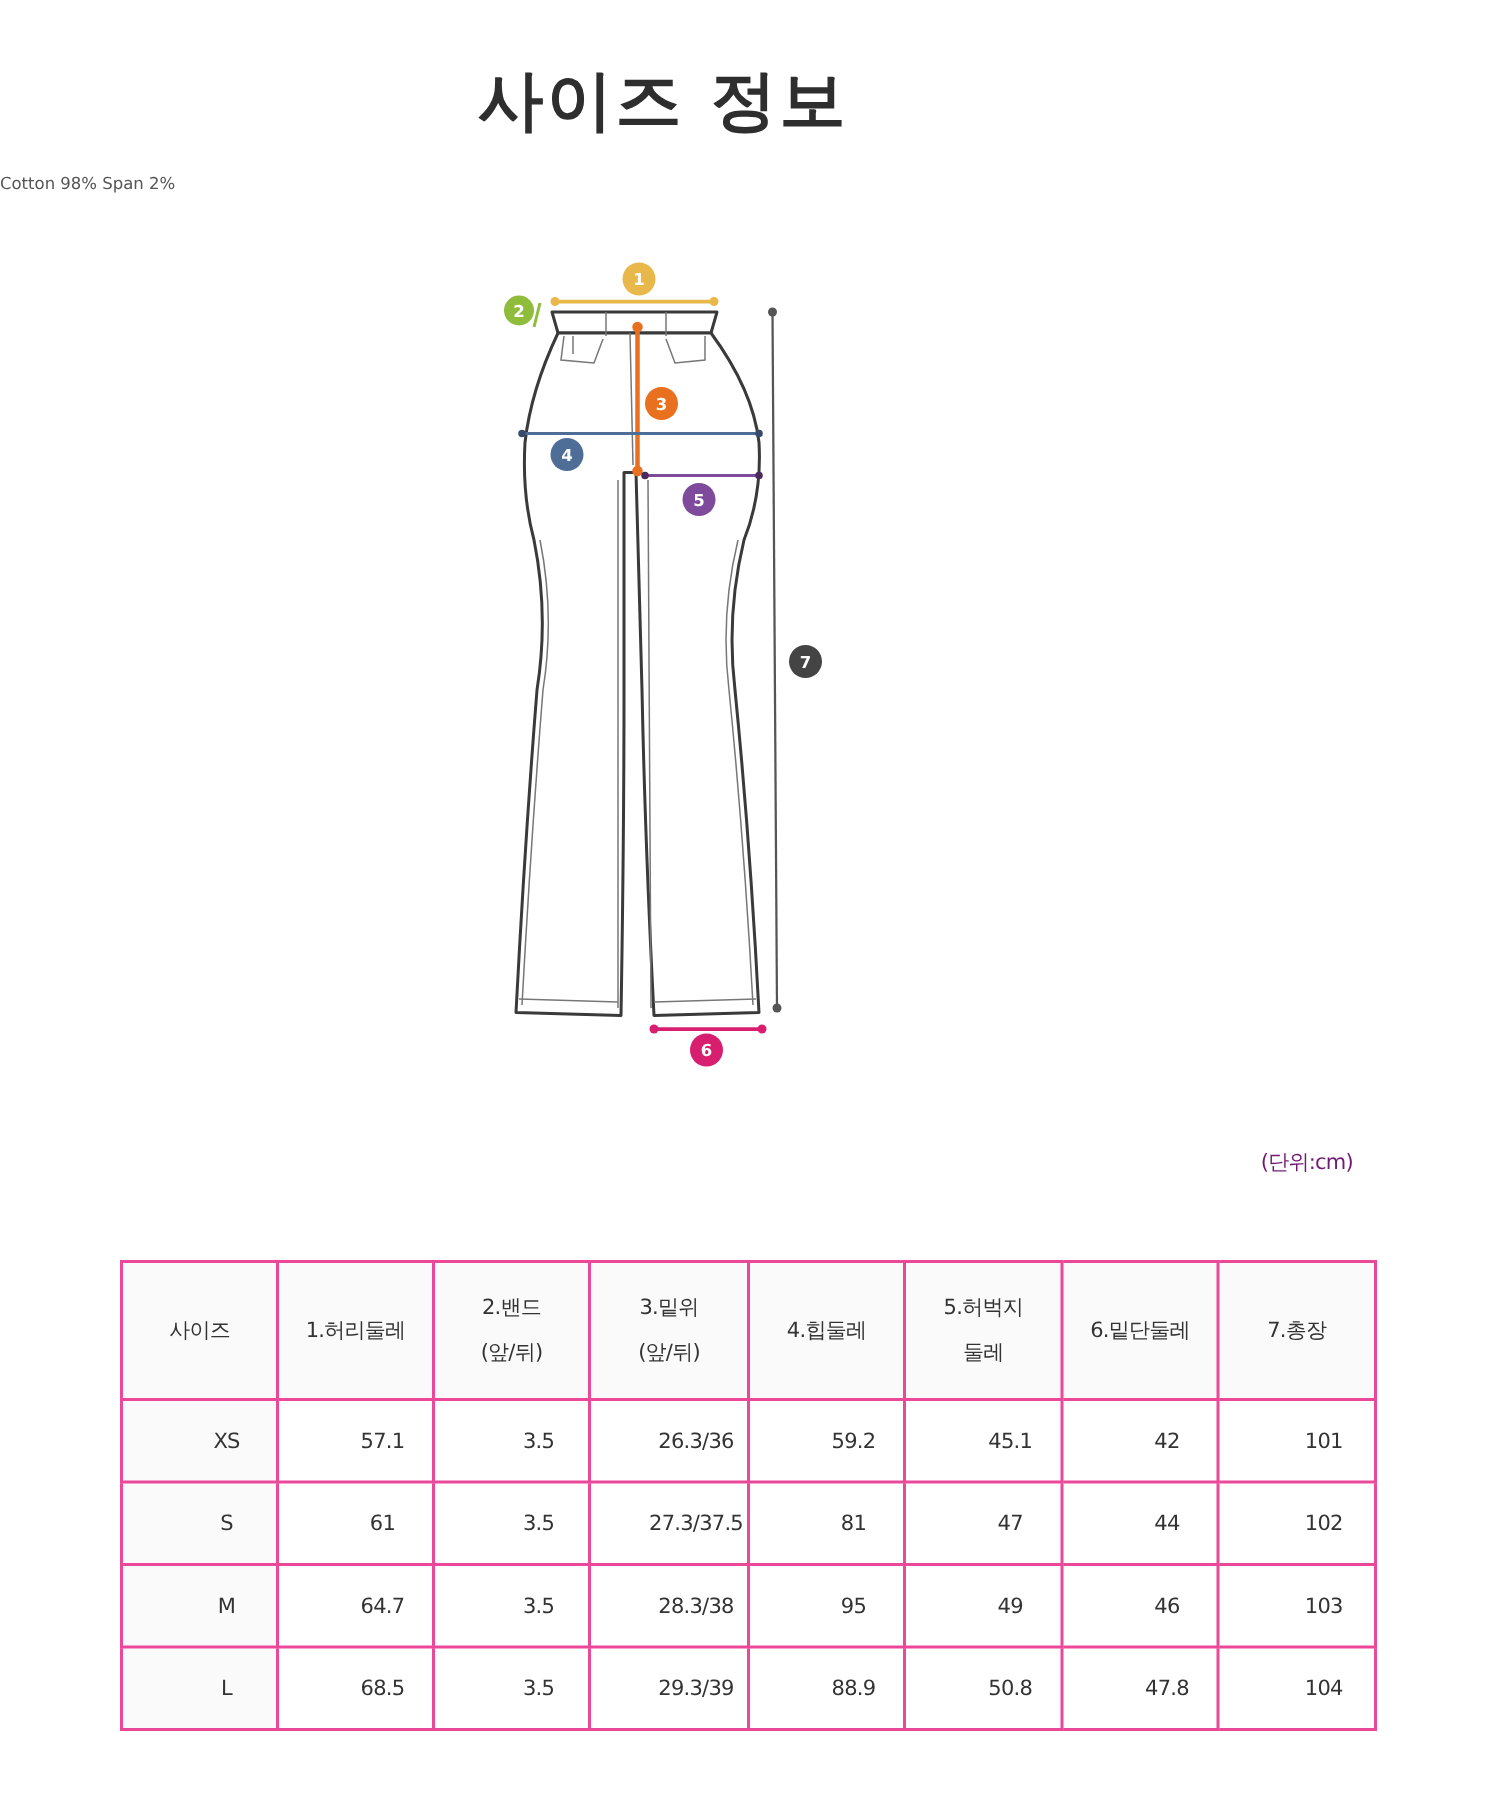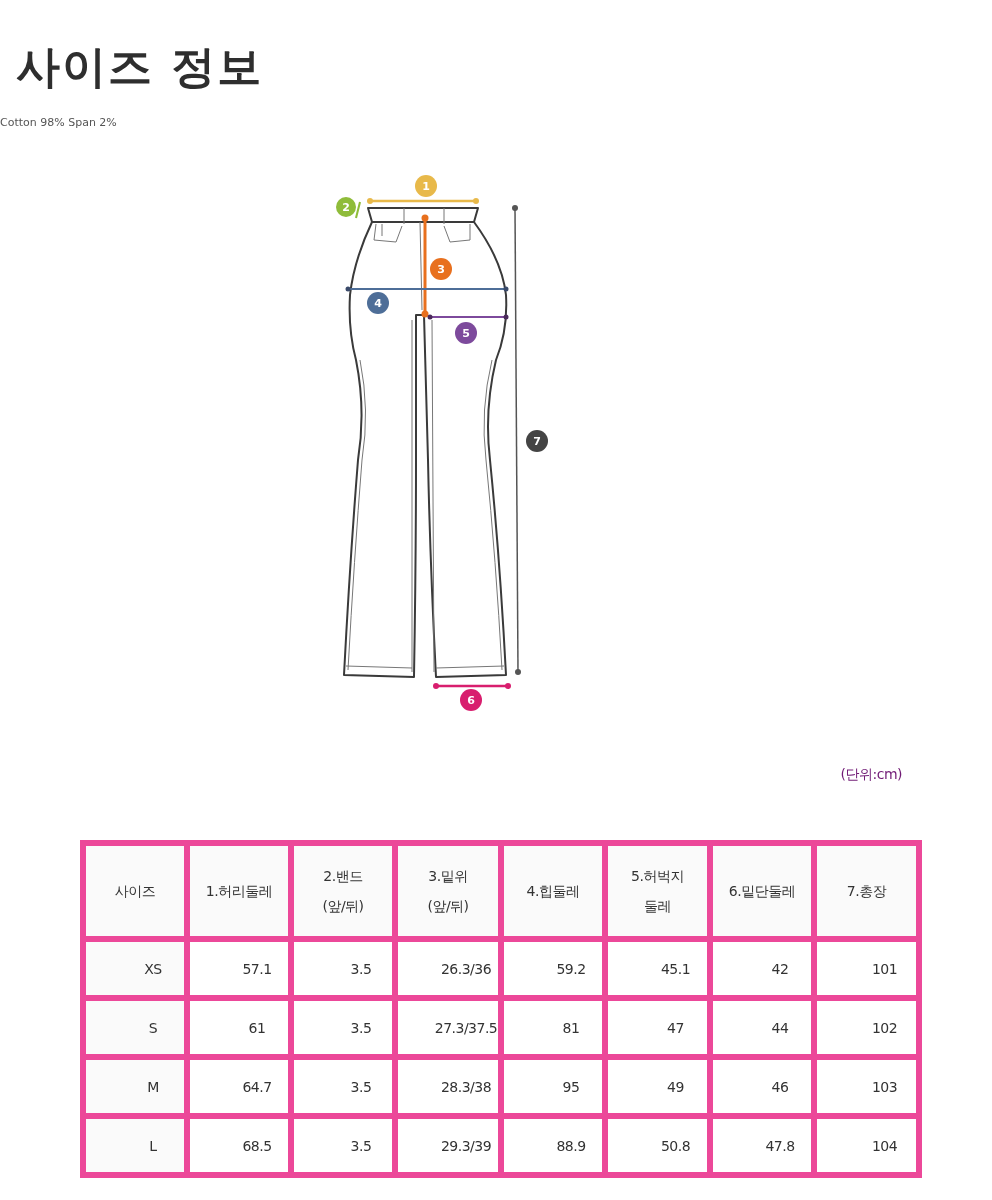--- a/index.html
+++ b/index.html
@@ -1,42 +1,42 @@
 <!DOCTYPE html>
 <html><head>
   <meta charset="utf-8">
   <style>
     html, body { margin: 0; padding: 0; background: #ffffff; }
     body {
       width: 992px; height: 1200px; position: relative; overflow: hidden;
       font-family: "DejaVu Sans", sans-serif; color: #333333;
     }
     .title {
-      position: absolute; left: 16px; width: 884px; top: 38px;
-      font-size: 44px; font-weight: bold; color: #2e2e2e;
+      position: absolute; left: 0; width: 884px; top: 38px;
+      text-align: center; font-size: 44px; font-weight: bold; color: #2e2e2e;
       letter-spacing: 2px;
     }
     .subtitle {
       position: absolute; left: 0; width: 884px; top: 116px;
       font-size: 11px; color: #555555;
     }
     .diagram { position: absolute; left: 320px; top: 160px; width: 240px; height: 560px; }
     .diagram svg { width: 240px; height: 560px; display: block; }
     .badge-text { font-family: "DejaVu Sans", sans-serif; font-size: 11px; font-weight: bold; fill: #ffffff; }
     .unit {
       position: absolute; right: 90px; top: 766px;
       font-size: 14px; color: #701a75; letter-spacing: -0.5px;
     }
     table.size-table {
       position: absolute; left: 80px; top: 840px; width: 836px;
       border-collapse: collapse; table-layout: fixed;
       font-size: 14px; color: #333333;
     }
     table.size-table th, table.size-table td {
-      border: 6px solid #ec4899; text-align: center; vertical-align: middle;
+      border: 2px solid #ec4899; text-align: center; vertical-align: middle;
       padding: 0; letter-spacing: -0.5px;
     }
     table.size-table thead th {
       height: 90px; font-weight: normal; line-height: 30px; background: #fafafa;
     }
     table.size-table tbody td { height: 53px; background: #ffffff; padding-left: 36px; }
     table.size-table tbody td.size-cell { background: #fafafa; }
   </style>
 </head>
 <body>

